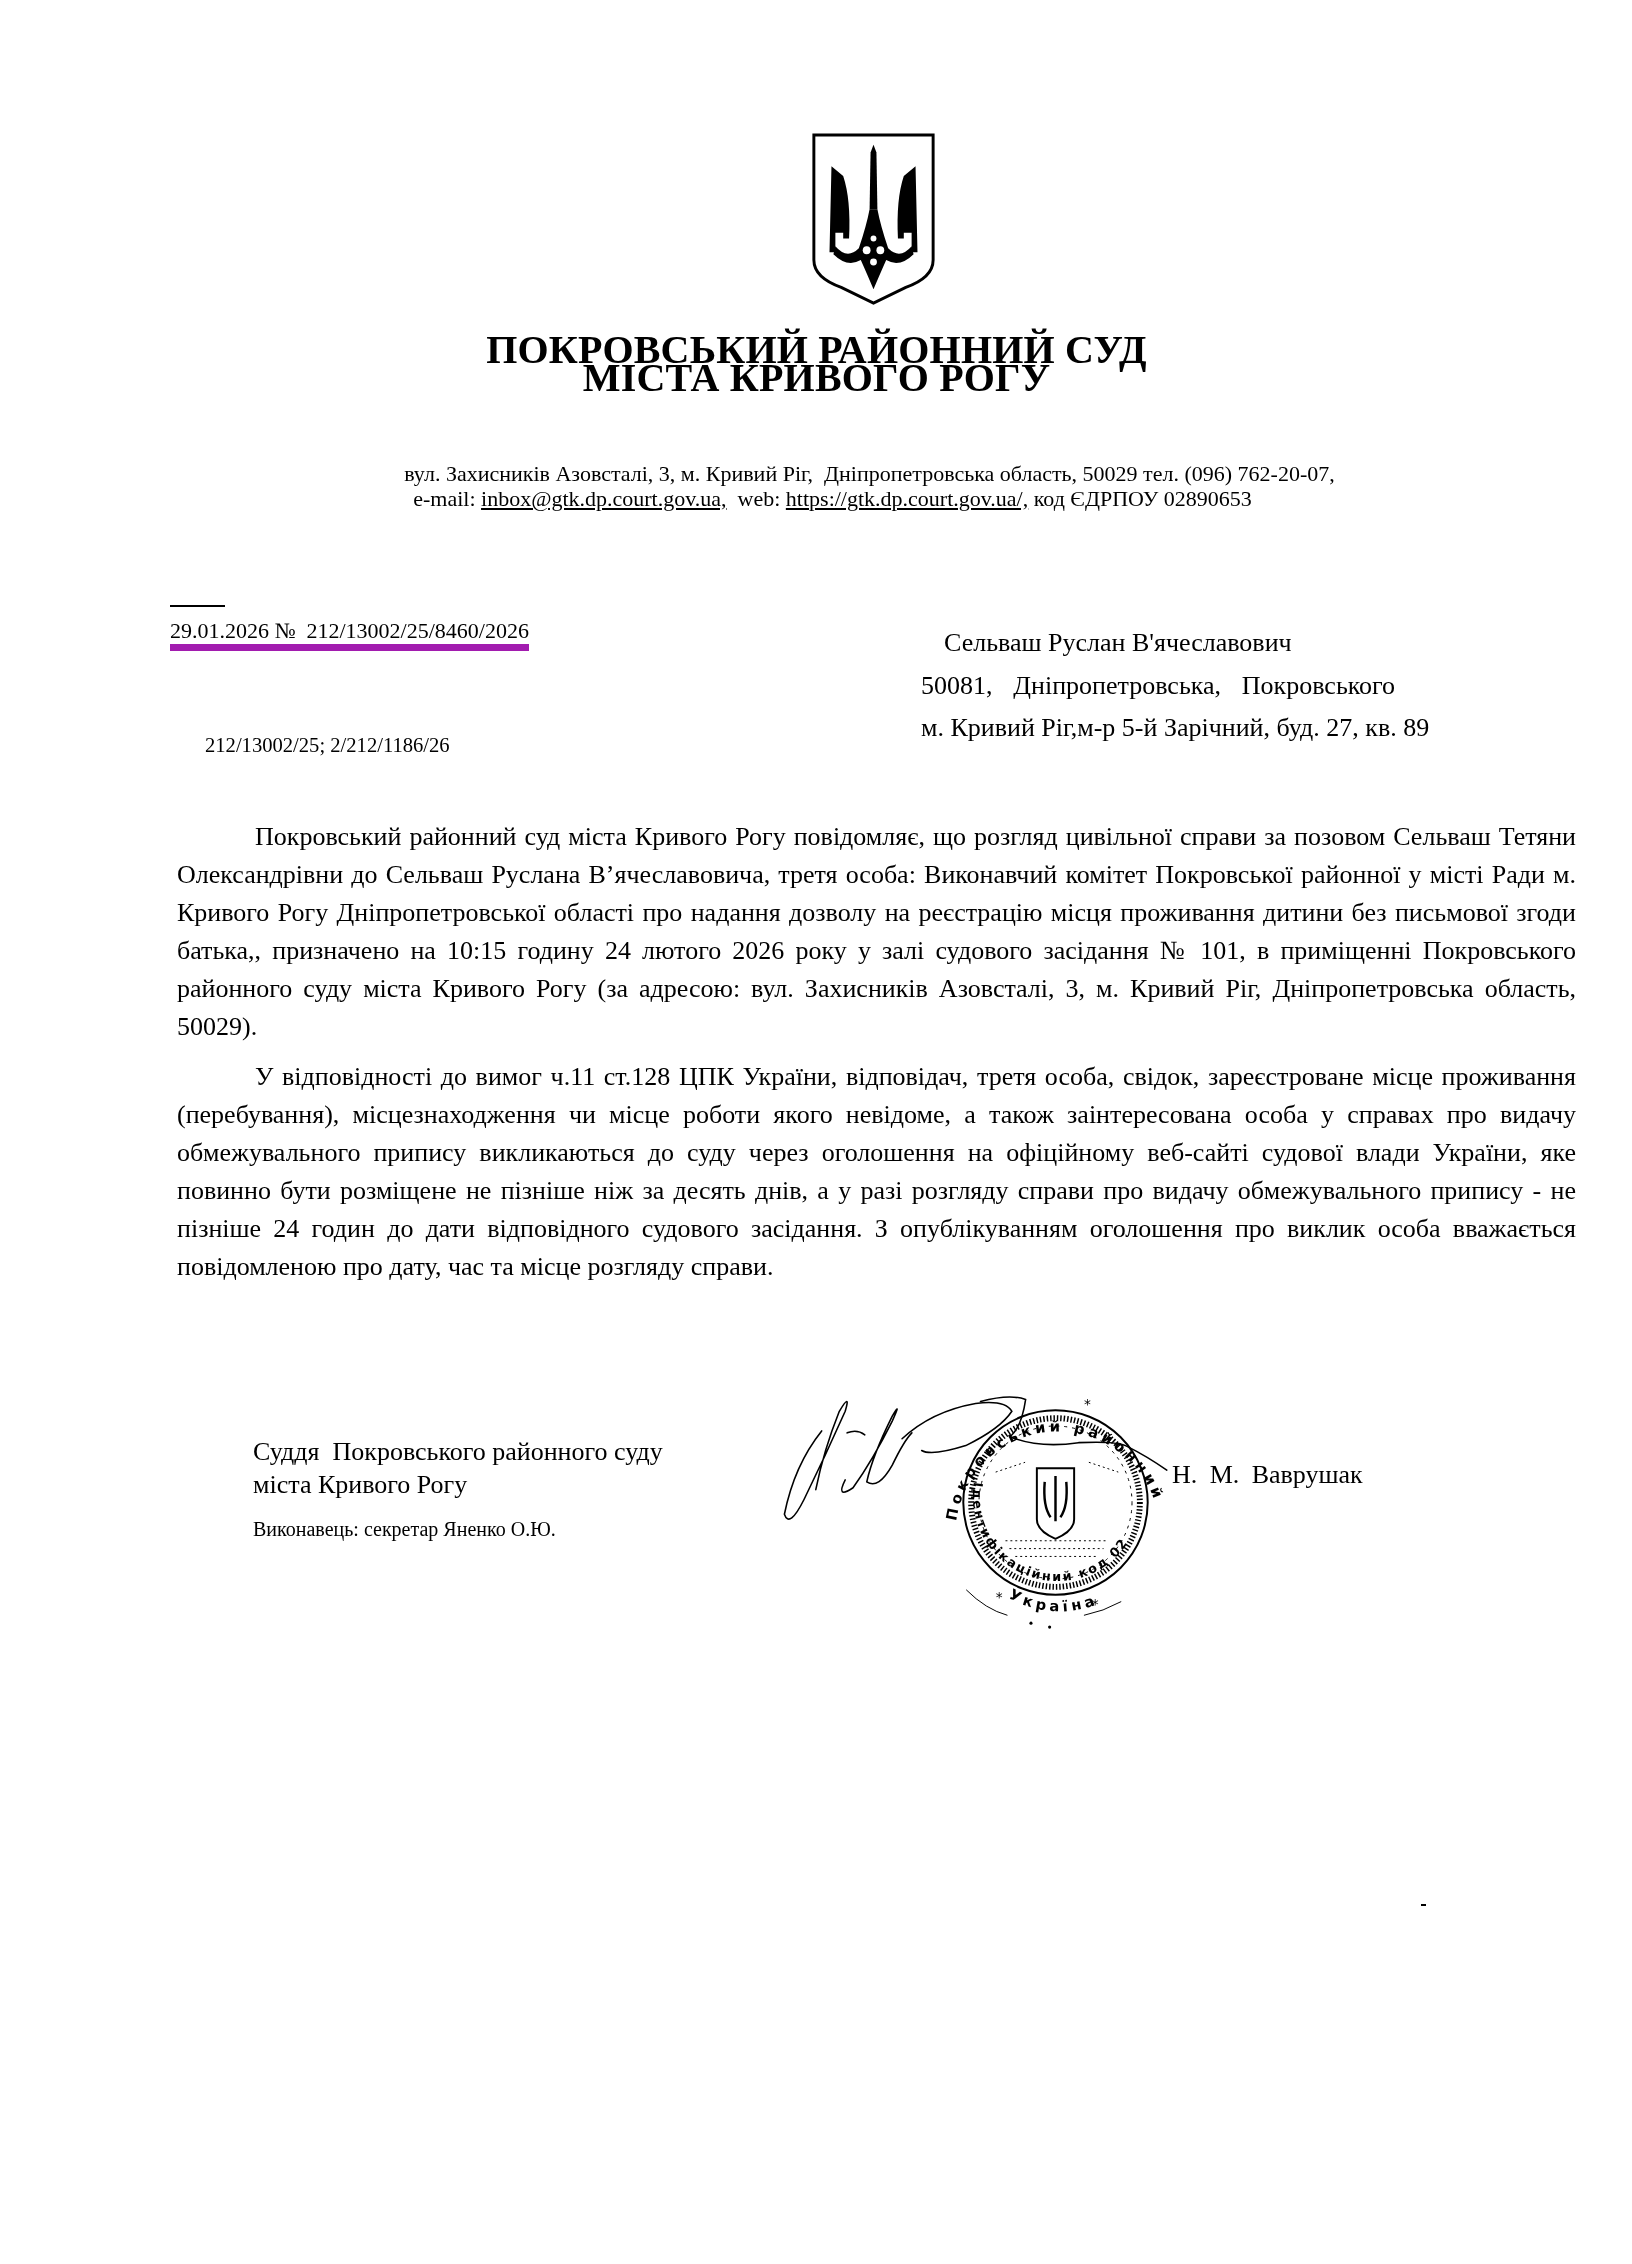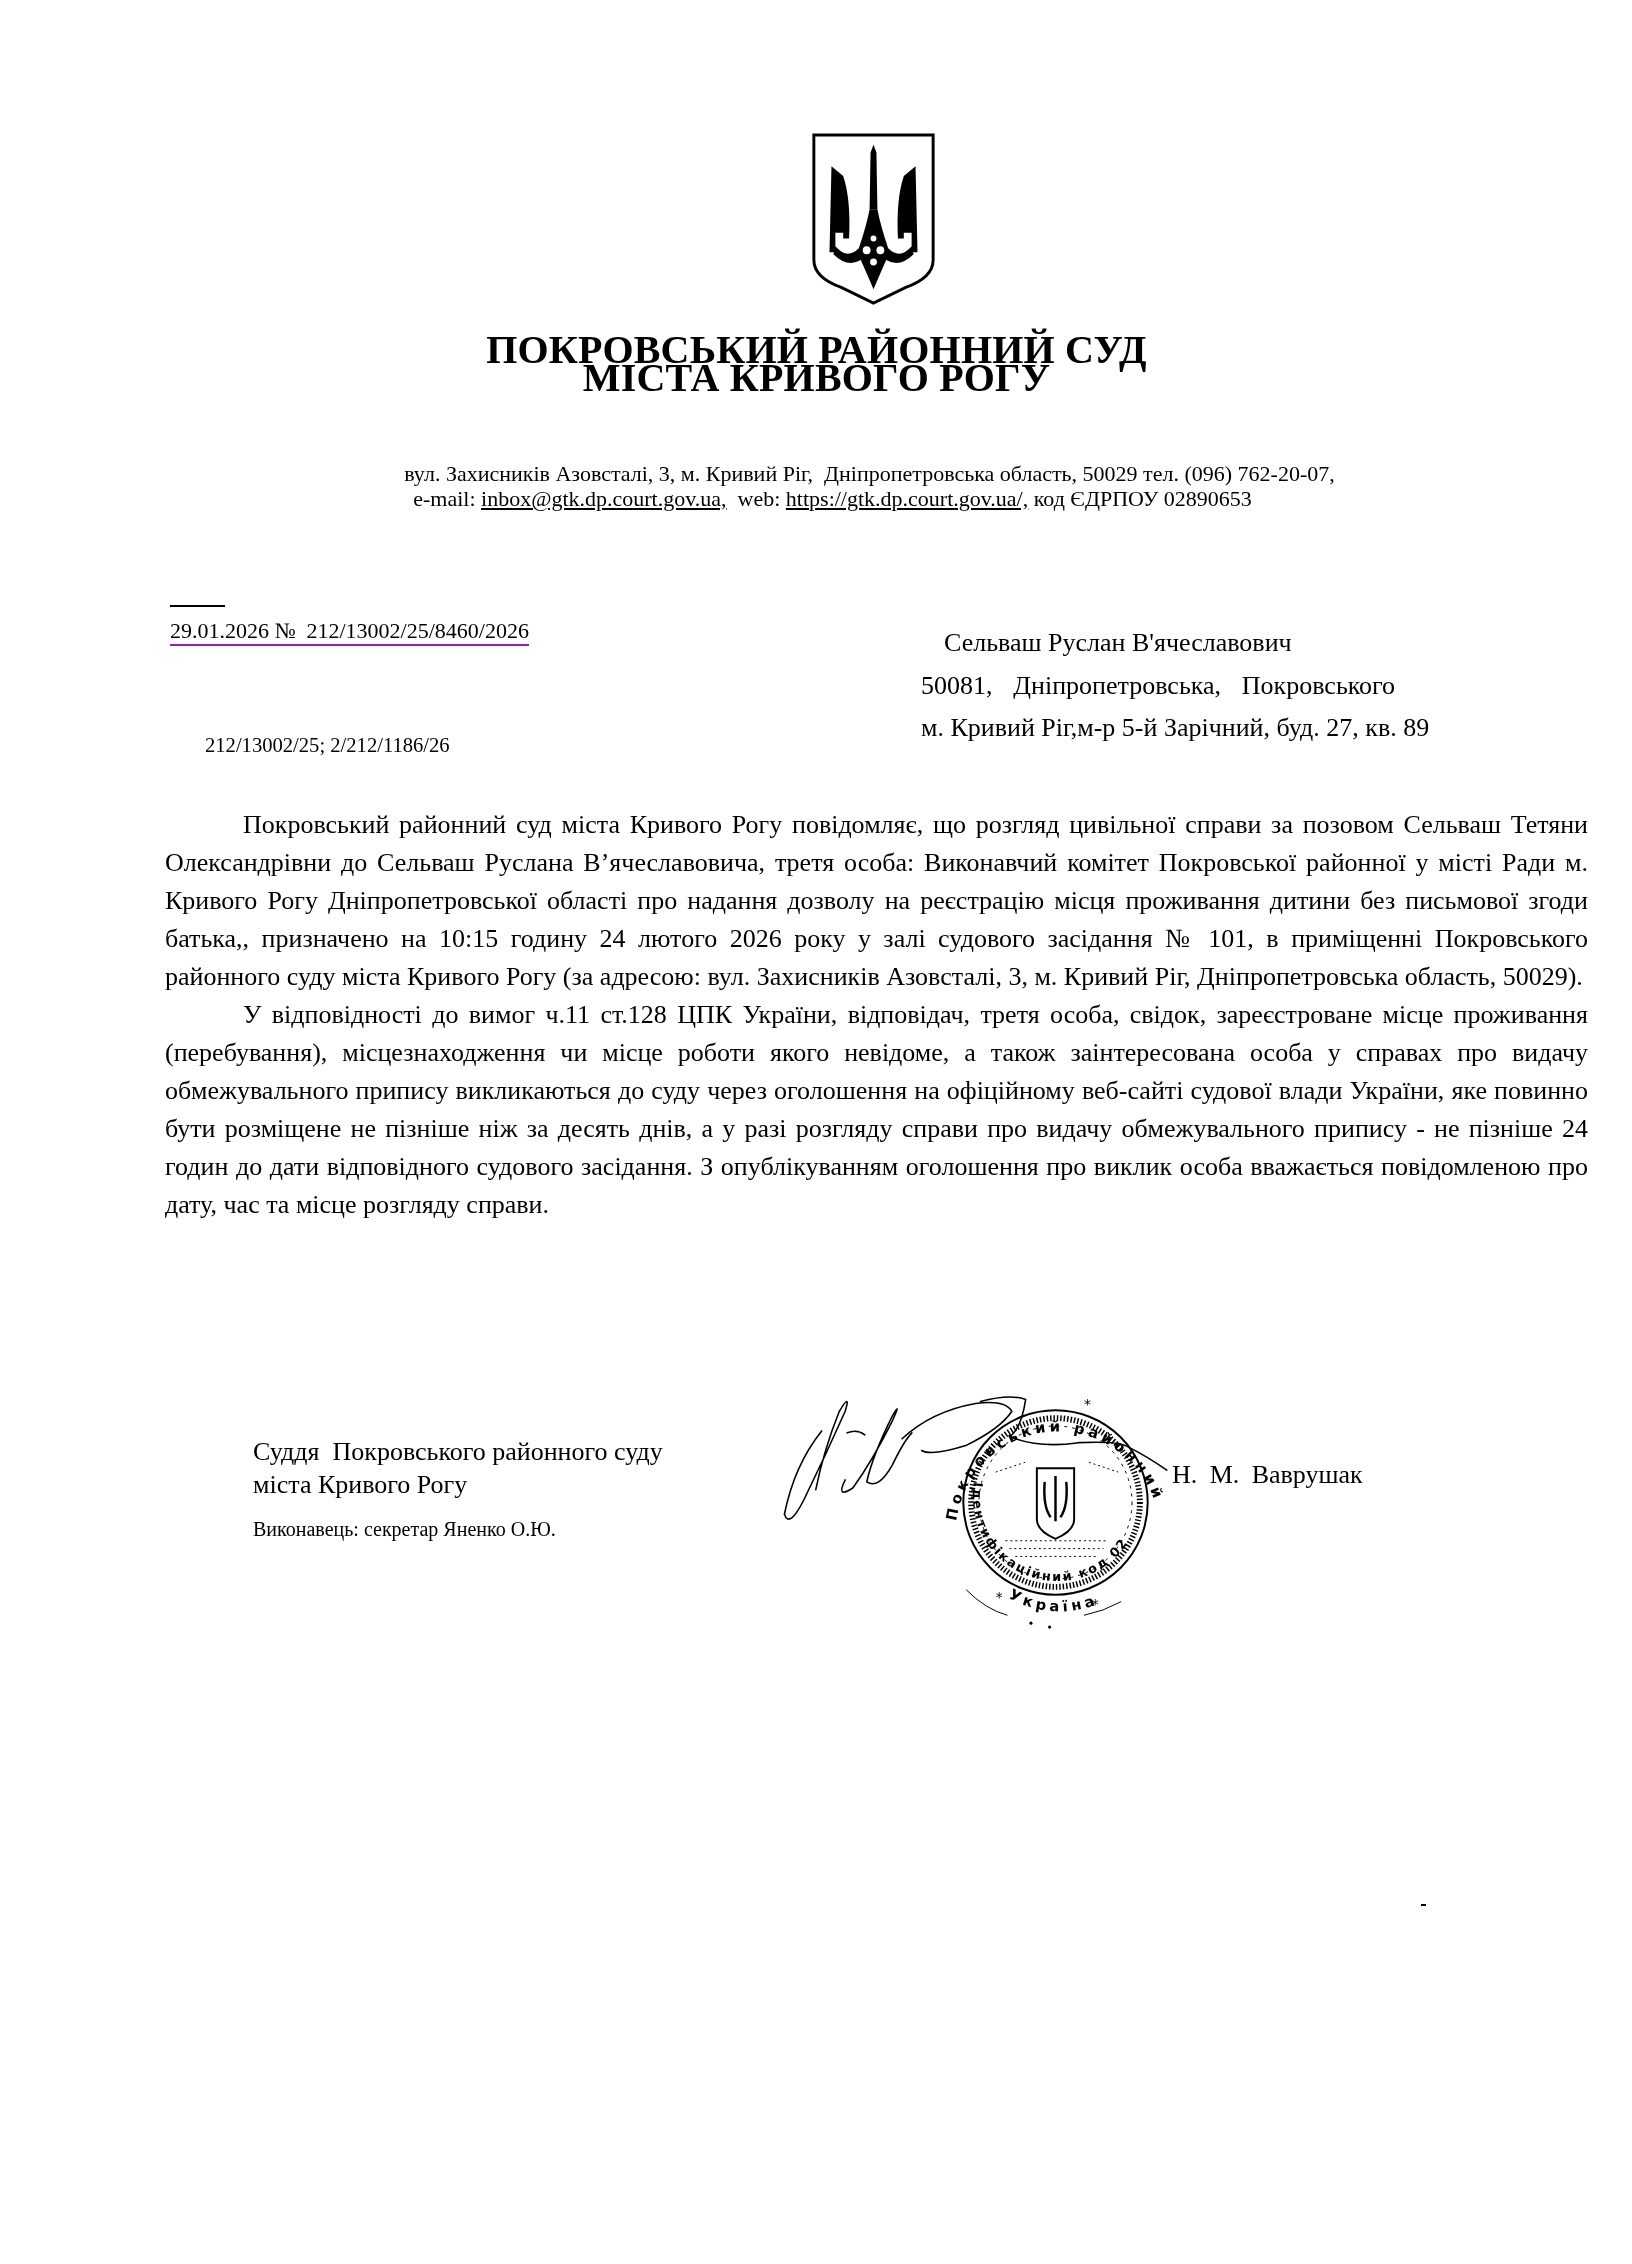--- a/index.html
+++ b/index.html
@@ -58,21 +58,21 @@
       width: 55px;
       height: 2px;
       background: #000;
     }
     #outgoing-number {
       left: 170px;
       top: 617px;
       font-size: 22px;
       line-height: 27.4px;
       white-space: pre;
-      border-bottom: 2px solid #a21caf;
+      border-bottom: 7px solid #a21caf;
       padding-bottom: 0;
     }
     #case-refs {
       left: 174px;
       top: 733px;
       font-size: 20.6px;
       line-height: 25.5px;
       white-space: pre;
       margin-left: 31px;
     }
@@ -90,21 +90,21 @@
     
     #body {
       left: 165px;
       top: 806px;
       width: 1423px;
       font-size: 26px;
       line-height: 38px;
       text-align: justify;
     }
     #body p {
-      margin: 0;
+      margin: 12px;
       text-indent: 78px;
     }
 
     
     .sig-line {
       font-size: 26px;
       line-height: 33px;
       white-space: pre;
     }
     #judge-title-1 { left: 253px; top: 1435px; }

